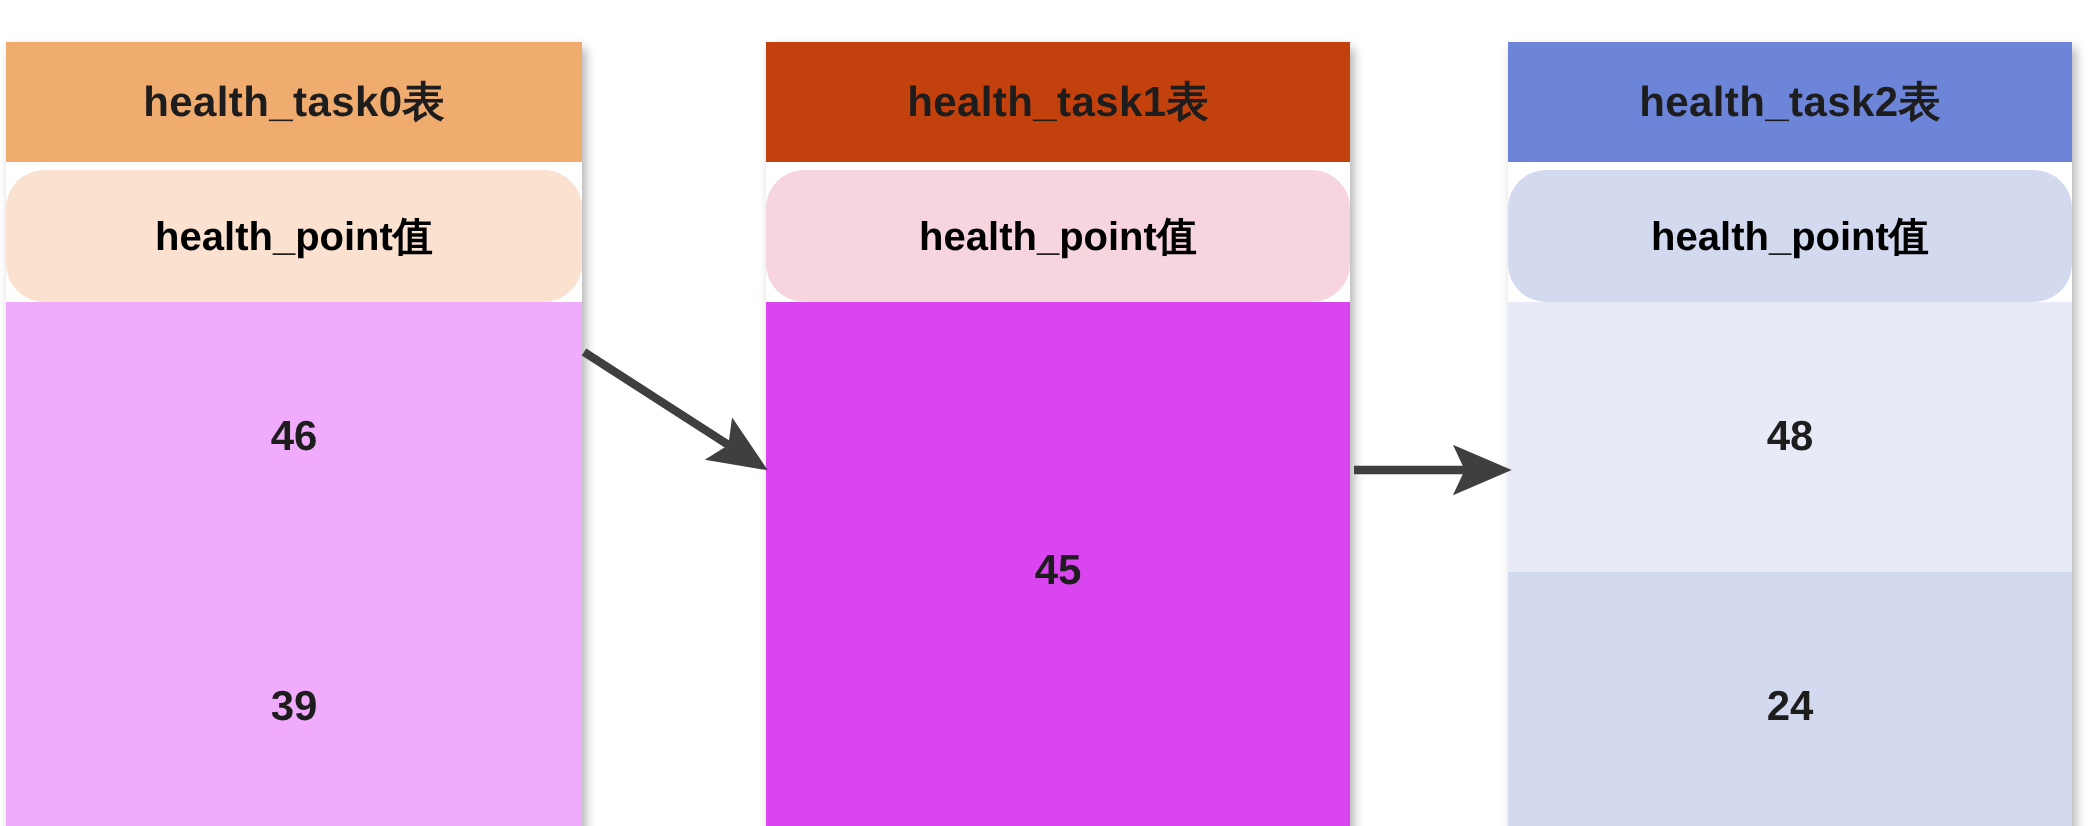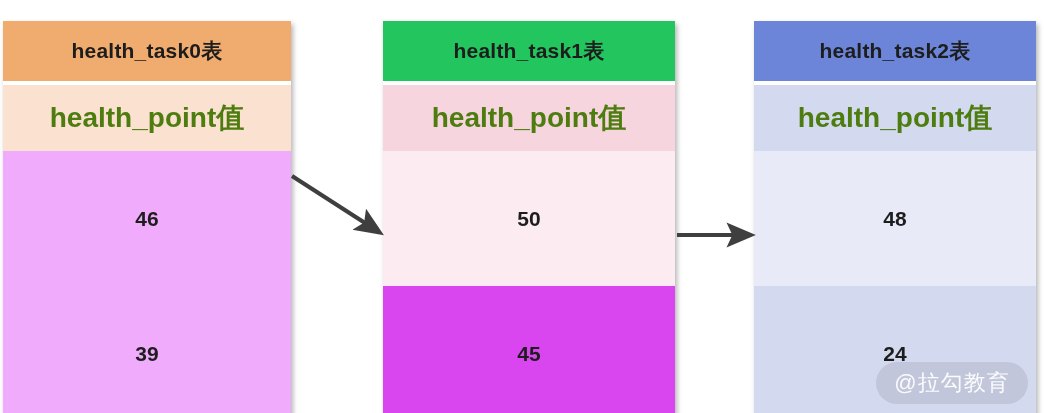--- a/index.html
+++ b/index.html
@@ -48,44 +48,45 @@
     font-weight: bold;
     color: #1d1d1d;
     letter-spacing: 0.2px;
   }
 
   .tbl-colhead {
     flex: 0 0 66px;
     display: flex;
     align-items: center;
     justify-content: center;
-    font-size: 28px;
+    font-size: 20px;
     font-weight: bold;
-    color: #4d7c0f;
+    color: #000000;
     margin-top: 4px;
+    border-radius: 19px;
   }
 
   .tbl-cell {
     flex: 1 1 0;
     display: flex;
     align-items: center;
     justify-content: center;
     font-size: 21px;
     font-weight: bold;
     color: #1d1d1d;
   }
 
   
   .t0 .tbl-title   { background: #f0ab6f; }
   .t0 .tbl-colhead { background: #fae1d0; }
   .t0 .row-a       { background: #f0abfc; }
   .t0 .row-b       { background: #fae2d2; }
 
   
-  .t1 .tbl-title   { background: #22c55e; }
+  .t1 .tbl-title   { background: #c2410c; }
   .t1 .tbl-colhead { background: #f7d5df; }
   .t1 .row-a       { background: #fcecf1; }
   .t1 .row-b       { background: #d946ef; }
 
   
   .t2 .tbl-title   { background: #6d85d8; }
   .t2 .tbl-colhead { background: #d3d9ef; }
   .t2 .row-a       { background: #e8ebf7; }
   .t2 .row-b       { background: #d3d9ef; }
 
@@ -121,36 +122,34 @@
   <div class="table-block t0">
     <div class="tbl-title">health_task0表</div>
     <div class="tbl-colhead">health_point值</div>
     <div class="tbl-cell row-a">46</div>
     <div class="tbl-cell row-a">39</div>
   </div>
 
   <div class="table-block t1">
     <div class="tbl-title">health_task1表</div>
     <div class="tbl-colhead">health_point值</div>
-    <div class="tbl-cell row-a">50</div>
     <div class="tbl-cell row-b">45</div>
   </div>
 
   <div class="table-block t2">
     <div class="tbl-title">health_task2表</div>
     <div class="tbl-colhead">health_point值</div>
     <div class="tbl-cell row-a">48</div>
     <div class="tbl-cell row-b">24</div>
   </div>
 
   <svg class="arrow-layer" width="1044" height="413" viewBox="0 0 1044 413">
     <defs>
       <marker id="ah" markerWidth="7" markerHeight="7" refX="5.6" refY="3" orient="auto" markerUnits="strokeWidth">
         <path d="M0,0 L7,3 L0,6 L1.4,3 Z" fill="#3f3f3f"></path>
       </marker>
     </defs>
     <line x1="292" y1="176" x2="379" y2="232" stroke="#3f3f3f" stroke-width="4.2" marker-end="url(#ah)"></line>
     <line x1="677" y1="235" x2="750" y2="235" stroke="#3f3f3f" stroke-width="4.2" marker-end="url(#ah)"></line>
   </svg>
 
-  <div class="watermark">@拉勾教育</div>
 
 </div>
 
 </body></html>

